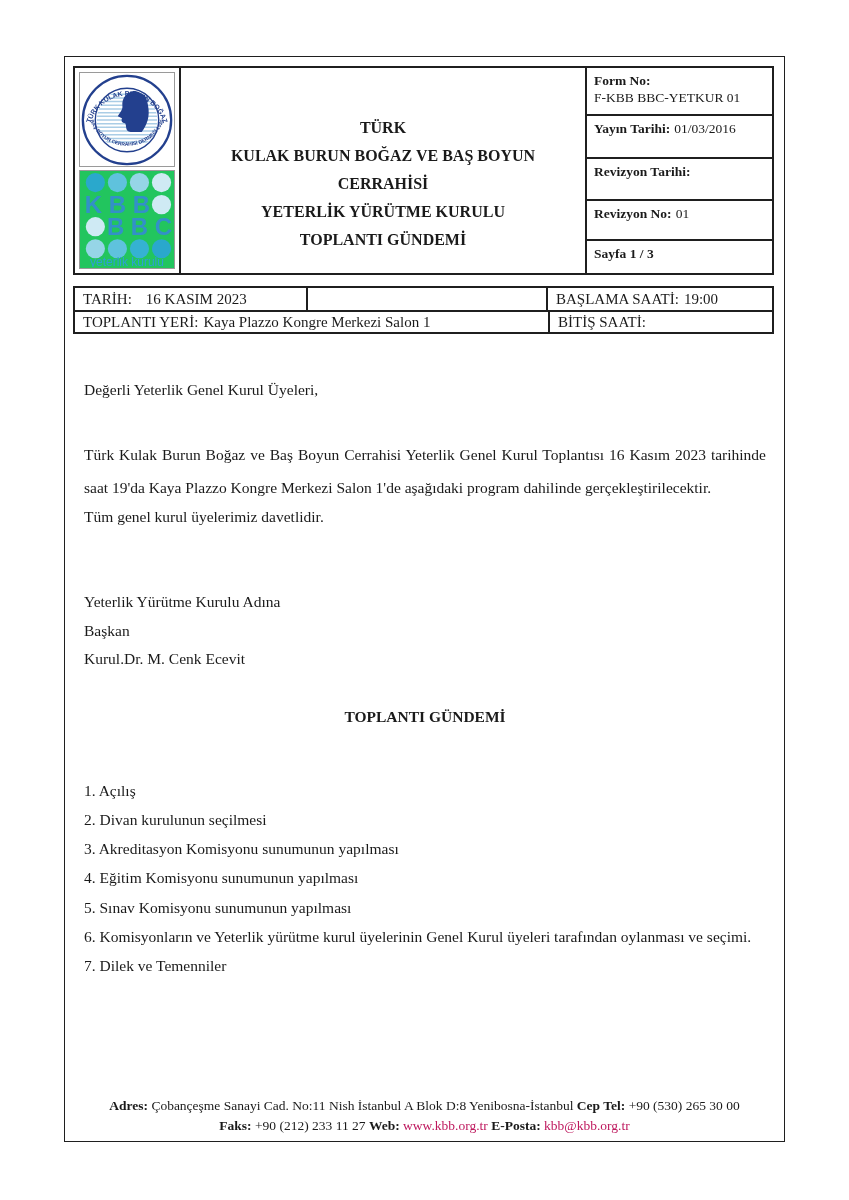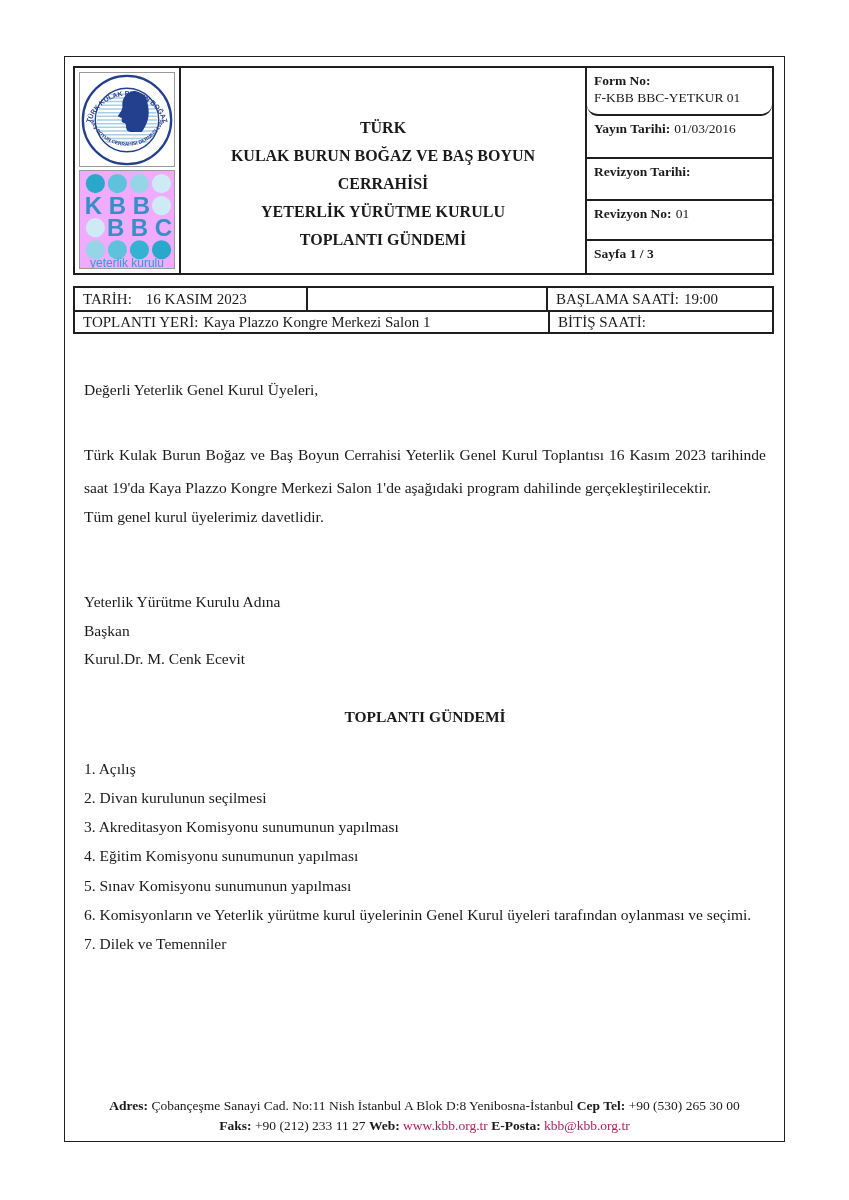--- a/index.html
+++ b/index.html
@@ -16,21 +16,21 @@
   
   .header-table {
     position:absolute; left:8px; top:9px; width:701px; height:209px;
     border:2px solid #1f1f1f; display:flex;
   }
   .logo-cell {
     width:106px; border-right:2px solid #1f1f1f; padding:4px 4px;
     display:flex; flex-direction:column; gap:3px;
   }
   .seal-box { border:1px solid #9a9a9a; height:95px; display:flex; align-items:center; justify-content:center; background:#fff; }
-  .kbb-box  { border:1px solid #9a9a9a; flex:1; display:flex; align-items:center; justify-content:center; background:#f0abfc; }
+  .kbb-box  { border:1px solid #9a9a9a; flex:1; display:flex; justify-content:center; background:#22c55e; }
   .title-cell {
     flex:1; border-right:2px solid #1f1f1f; text-align:center;
     font-weight:bold; font-size:16px; line-height:28px; padding-top:46px;
   }
   .form-cell { width:185px; display:flex; flex-direction:column; font-size:13.5px; }
   .form-row { border-bottom:2px solid #1f1f1f; padding:4px 7px 2px 7px; line-height:17px; }
   .form-row:last-child { border-bottom:none; flex:1; }
   .b { font-weight:bold; }
   .form-val { margin-left:4px; }
 
@@ -52,21 +52,21 @@
   
   .body-area {
     position:absolute; left:0; right:0; top:274px; bottom:0;
     padding:48px 18px 0 19px; font-size:15.5px;
   }
   .greeting { line-height:22px; }
   .paragraph { margin-top:38px; line-height:32.5px; text-align:justify; }
   .invite { line-height:26px; }
   .sig-block { margin-top:58px; line-height:28.5px; }
   .agenda-title { margin-top:34px; text-align:center; font-weight:bold; font-size:15.5px; }
-  .agenda-list { margin-top:28px; line-height:29.3px; }
+  .agenda-list { margin-top:50px; line-height:29.3px; }
 
   
   .footer {
     position:absolute; left:0; right:0; bottom:5px; text-align:center;
     font-size:13.5px; line-height:20px;
   }
   .link { color:#be185d; text-decoration:none; }
 </style>
 </head>
 <body>
@@ -136,21 +136,21 @@
 
       <div class="title-cell">
         <div>TÜRK</div>
         <div>KULAK BURUN BOĞAZ VE BAŞ BOYUN</div>
         <div>CERRAHİSİ</div>
         <div>YETERLİK YÜRÜTME KURULU</div>
         <div>TOPLANTI GÜNDEMİ</div>
       </div>
 
       <div class="form-cell">
-        <div class="form-row" style="min-height:48px;border-radius:11px;">
+        <div class="form-row" style="min-height:48px;">
           <div class="b">Form No:</div>
           <div>F-KBB BBC-YETKUR 01</div>
         </div>
         <div class="form-row" style="min-height:43px;">
           <span class="b">Yayın Tarihi:</span><span class="form-val">01/03/2016</span>
         </div>
         <div class="form-row" style="min-height:42px;">
           <span class="b">Revizyon Tarihi:</span>
         </div>
         <div class="form-row" style="min-height:40px;">

